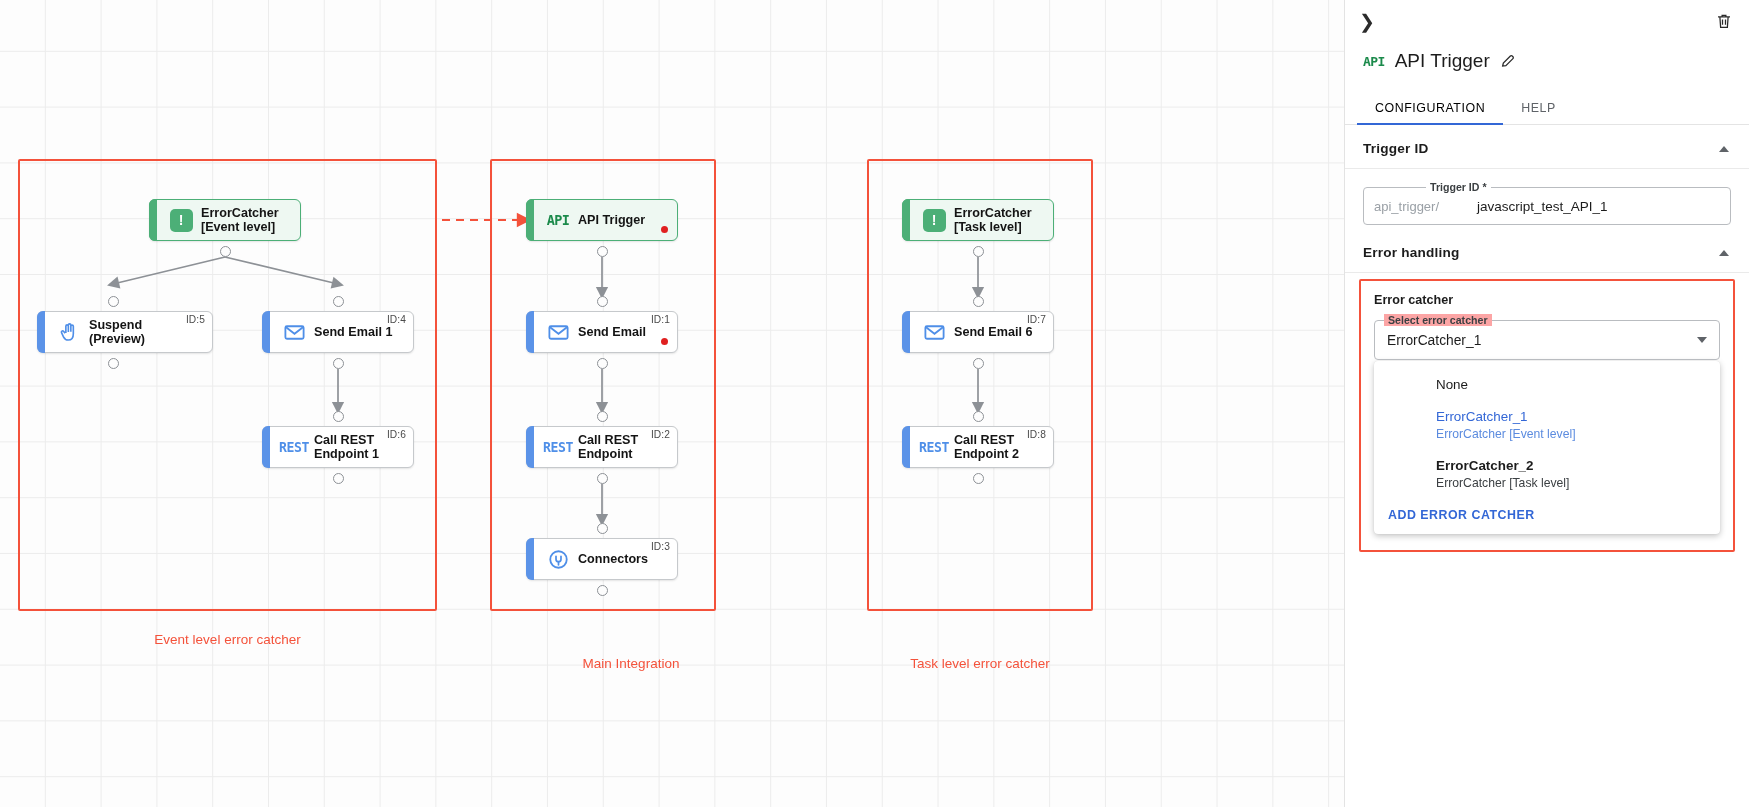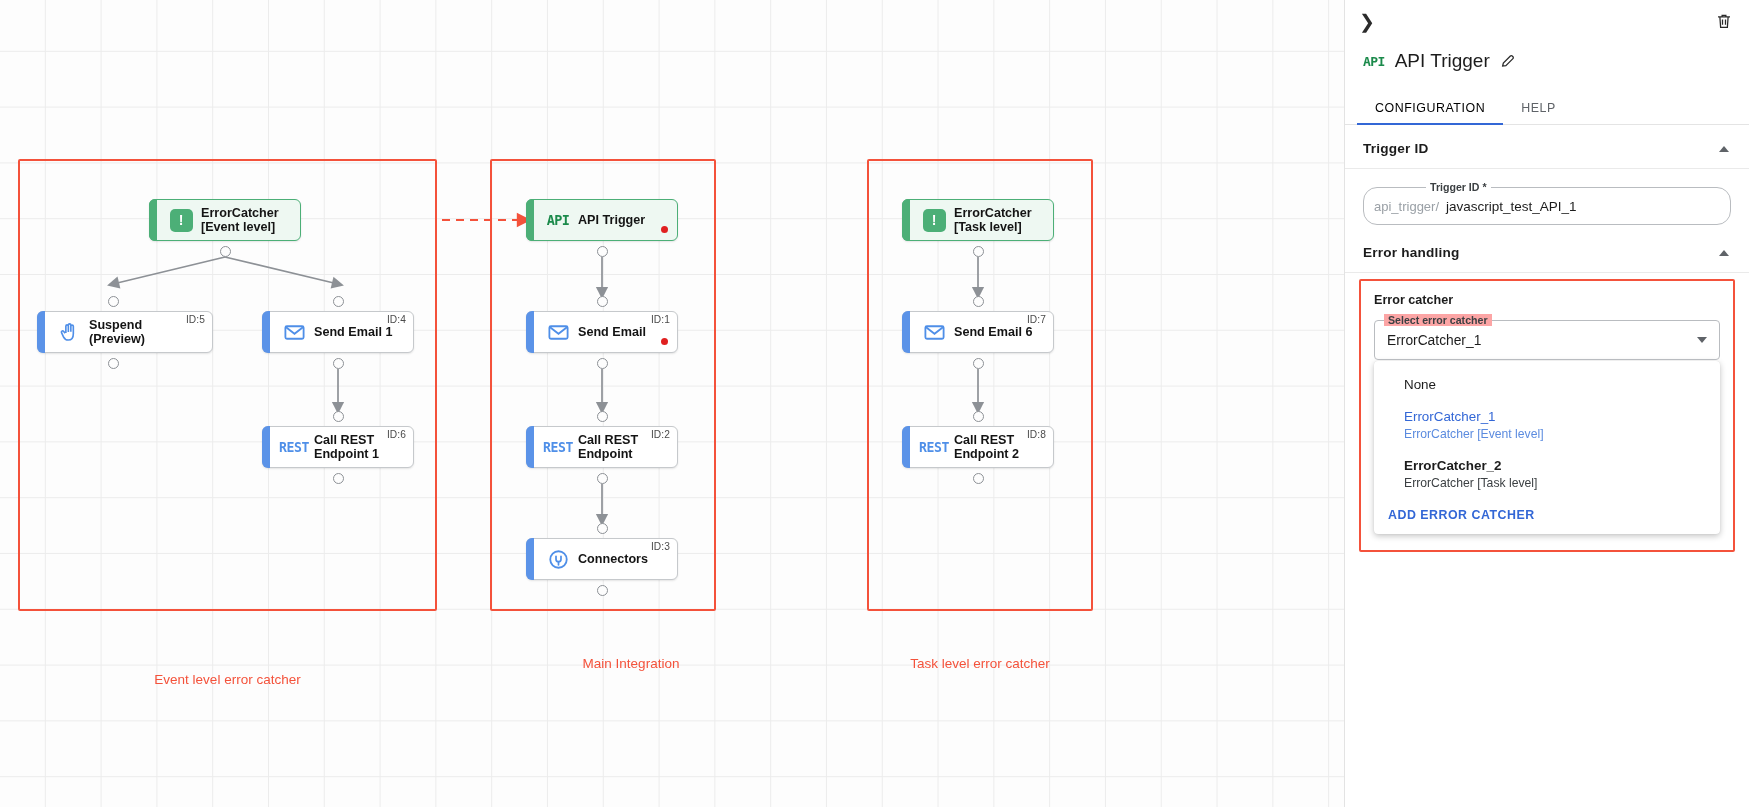--- a/index.html
+++ b/index.html
@@ -127,22 +127,22 @@
   }
   .section-head .st { font-size: 13.6px; font-weight: 700; color: #1c1c1c; letter-spacing: .2px; }
   .caret-up {
     width: 0; height: 0; border-left: 5px solid transparent;
     border-right: 5px solid transparent; border-bottom: 6px solid #5f6368;
     cursor: pointer; margin-right: 2px;
   }
 
   .field-wrap { padding: 18px 18px 16px; }
   .mat-field {
-    position: relative; border: 1px solid #b9bcc0; border-radius: 14px;
-    height: 38px; display: flex; align-items: center; padding: 0 10px;
+    position: relative; border: 1px solid #b9bcc0; border-radius: 4px;
+    height: 38px; display: flex; align-items: center; padding: 0 10px; gap: 31px;
   }
   .mat-legend {
     position: absolute; top: -7px; left: 62px; background: #fff;
     padding: 0 4px; font-size: 10.6px; color: #3c4043; font-weight: 700;
   }
   .prefix { font-size: 13px; color: #9aa0a6; }
   .fval { font-size: 13.5px; color: #1c1c1c; margin-left: 7px; }
 
   
   .eh-outline {
@@ -162,21 +162,21 @@
   .select-value { font-size: 13.8px; color: #1c1c1c; flex: 1; }
   .caret-down {
     width: 0; height: 0; border-left: 5px solid transparent;
     border-right: 5px solid transparent; border-top: 6px solid #5f6368;
   }
   .dropdown {
     margin-top: 1px; background: #fff; border-radius: 4px;
     box-shadow: 0 2px 6px rgba(0,0,0,.24), 0 0 1px rgba(0,0,0,.12);
     padding: 8px 0 10px;
   }
-  .dd-item { padding: 7px 30px; cursor: pointer; }
+  .dd-item { padding: 7px 30px; cursor: pointer; margin-left: 32px; }
   .dd-main { font-size: 13.4px; color: #1c1c1c; line-height: 1.35; }
   .dd-sub  { font-size: 12.2px; color: #3c4043; line-height: 1.35; }
   .dd-item.sel .dd-main { color: #3367d6; font-weight: 500; }
   .dd-item.sel .dd-sub  { color: #5b8bdf; }
   .dd-item.bold .dd-main { font-weight: 700; }
   .dd-action {
     padding: 10px 14px 2px; font-size: 12.4px; color: #3367d6;
     font-weight: 600; letter-spacing: .5px; cursor: pointer;
   }
 </style>
@@ -200,21 +200,21 @@
         <path d="M602,484 L602,520" stroke="#8d9196" stroke-width="1.7" fill="none" marker-end="url(#ar)"></path>
         <path d="M338,369 L338,408" stroke="#8d9196" stroke-width="1.7" fill="none" marker-end="url(#ar)"></path>
         <path d="M978,257 L978,293" stroke="#8d9196" stroke-width="1.7" fill="none" marker-end="url(#ar)"></path>
         <path d="M978,369 L978,408" stroke="#8d9196" stroke-width="1.7" fill="none" marker-end="url(#ar)"></path>
         <path d="M225,257 L113,284" stroke="#8d9196" stroke-width="1.7" fill="none" marker-end="url(#ar)"></path>
         <path d="M225,257 L338,284" stroke="#8d9196" stroke-width="1.7" fill="none" marker-end="url(#ar)"></path>
         <path d="M524,220 L442,220" stroke="#f4523b" stroke-width="2" stroke-dasharray="8,6" fill="none" marker-end="url(#arR)" transform="rotate(180 483 220)"></path>
       </svg>
     <div id="groups-layer">
         <div class="group-box" style="left: 18px; top: 159px; width: 419px; height: 452px;"></div>
-        <div class="group-label" style="left: 18px; top: 672px; width: 419px; text-align: center;">Event level error catcher</div>
+        <div class="group-label" style="left: 18px; top: 632px; width: 419px; text-align: center;">Event level error catcher</div>
         <div class="group-box" style="left: 490px; top: 159px; width: 226px; height: 452px;"></div>
         <div class="group-label" style="left: 518px; top: 656px; width: 226px;">Main Integration</div>
         <div class="group-box" style="left: 867px; top: 159px; width: 226px; height: 452px;"></div>
         <div class="group-label" style="left: 867px; top: 656px; width: 226px;">Task level error catcher</div>
       </div>
     <div id="nodes-layer">
         <div class="node green" style="left: 149px; top: 199px; width: 152px;">
           <div class="accent"></div>
           <div class="icon-slot">
             <div class="ic-errcatch">!</div>

